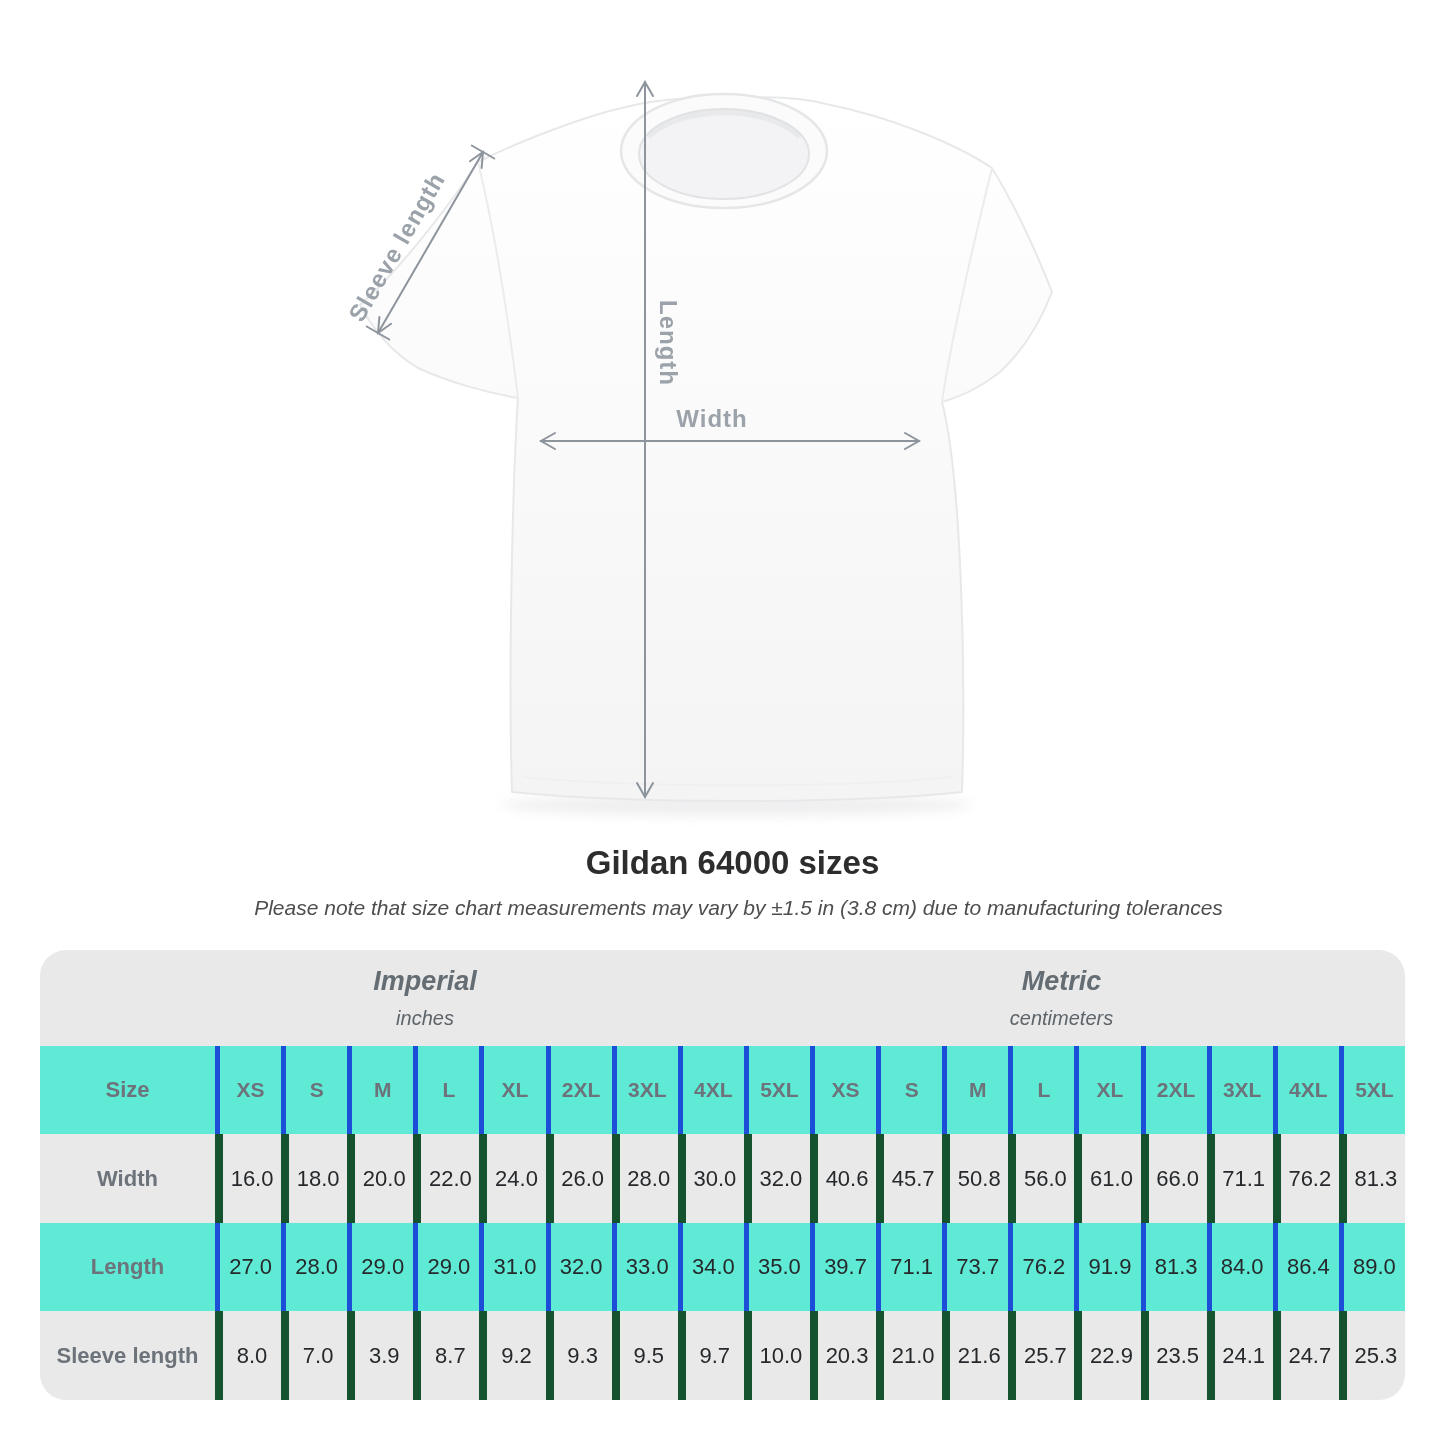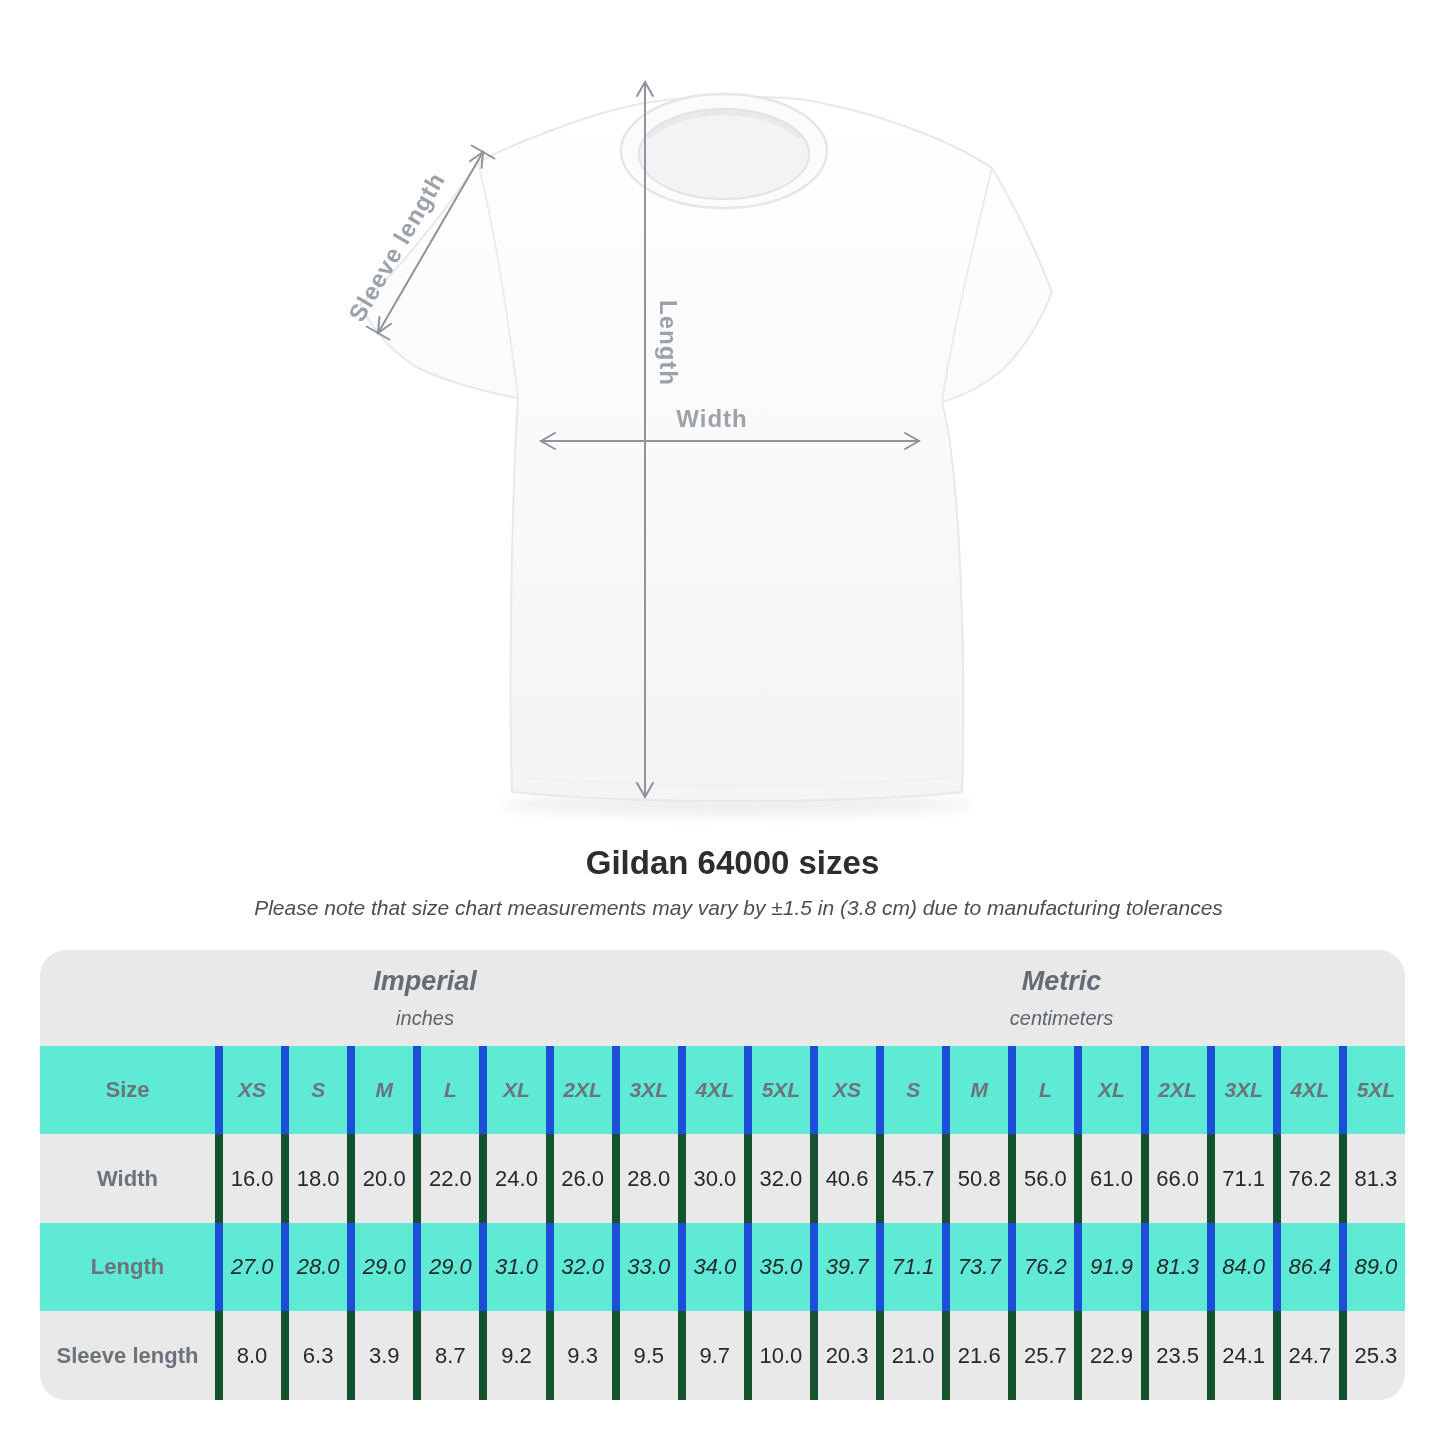--- a/index.html
+++ b/index.html
@@ -36,21 +36,21 @@
   tr.band-row { height:92px; }
   tr.band-row td { background:#e9e9e9; }
   .band-title { font-size:27px; font-weight:bold; font-style:italic; color:#646d73; }
   .band-sub   { font-size:20px; font-style:italic; color:#5d646a; margin-top:10px; }
   .band-inner-metric { transform:translateX(-46px); }
   tr.size-row { height:84px; }
   tr.r-white-2 { height:84px; }
   tr.r-gray { height:85px; }
   tr.r-gray td  { background:#e9e9e9; }
   tr.r-white td { background:#5eead4; }
-  tr.r-white td + td, tr.size-row td + td { border-left:8px solid #1d4ed8;font-style:italic; }
+  tr.r-white td + td, tr.size-row td + td { border-left:5px solid #1d4ed8; }
   tr.r-gray td + td { border-left:8px solid #14532d; }
   .head-cell  { font-weight:bold; font-size:21px; color:#6d737a; }
   .label-cell { font-weight:bold; font-size:22px; color:#6d737a; }
   .val { font-size:22px; color:#26292c; }
 </style>
 </head>
 <body>
 
 <div id="page">
 
@@ -204,21 +204,21 @@
         <td class="val">91.9</td>
         <td class="val">81.3</td>
         <td class="val">84.0</td>
         <td class="val">86.4</td>
         <td class="val">89.0</td>
       </tr>
 
       <tr class="row r-gray">
         <td class="label-cell">Sleeve length</td>
         <td class="val">8.0</td>
-        <td class="val">6.3</td>
+        <td class="val">7.0</td>
         <td class="val">3.9</td>
         <td class="val">8.7</td>
         <td class="val">9.2</td>
         <td class="val">9.3</td>
         <td class="val">9.5</td>
         <td class="val">9.7</td>
         <td class="val">10.0</td>
         <td class="val">20.3</td>
         <td class="val">21.0</td>
         <td class="val">21.6</td>

